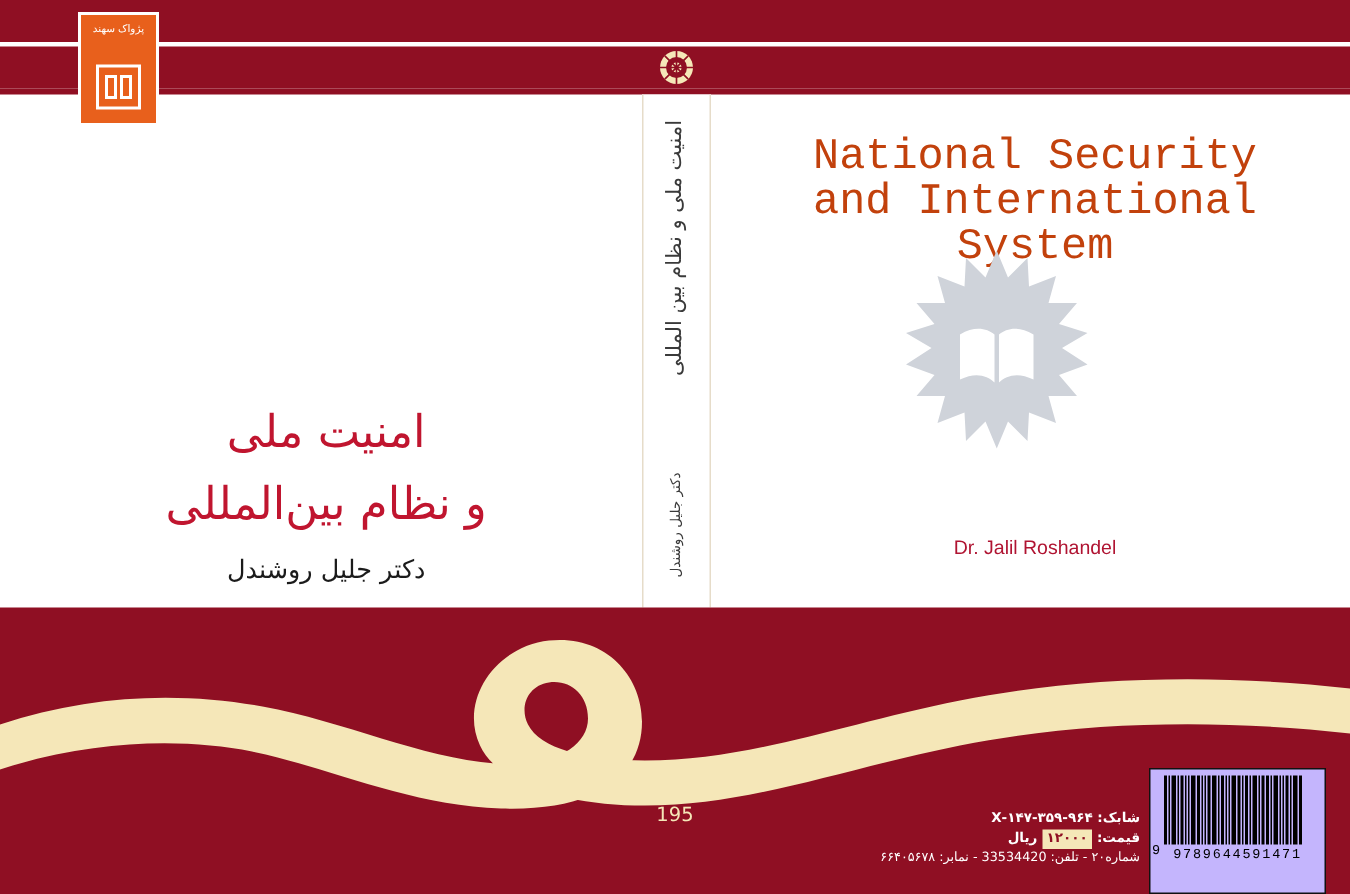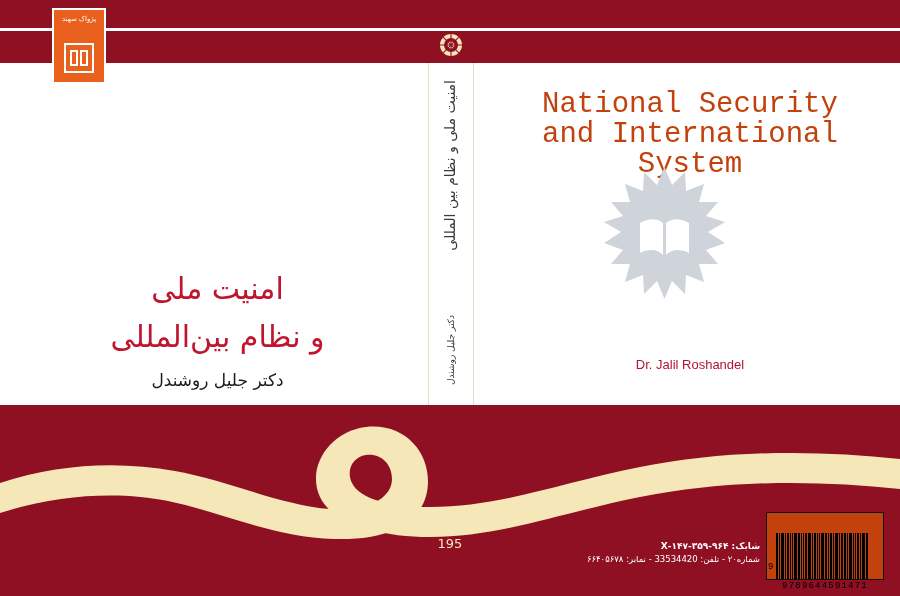--- a/index.html
+++ b/index.html
@@ -248,25 +248,25 @@
     direction: rtl;
     font-family: "DejaVu Sans", sans-serif;
   }
 
   
   .barcode-box {
     position: absolute;
     left: 766px;
     top: 512px;
     width: 118px;
-    height: 68px;
-    background: #c2410c;
+    height: 84px;
+    background: #c4b5fd;
     border: 1px solid #111111;
     box-sizing: border-box;
-    padding: 20px 3px 2px 3px;
+    padding: 4px 3px 2px 3px;
   }
   .barcode-bars {
     height: 46px;
     display: flex;
     align-items: stretch;
     gap: 1px;
     margin-left: 6px;
   }
   .barcode-bars i {
     display: block;
@@ -398,20 +398,25 @@
     </svg>
   </div>
 
   <div class="page-number">195</div>
 
   <div class="back-info">
     <div class="isbn">
       <span>شابک:</span>
       <span>۹۶۴-۳۵۹-۱۴۷-X</span>
     </div>
+    <div class="price">
+      <span>قیمت:</span>
+      <span class="price-box">۱۲۰۰۰</span>
+      <span>ریال</span>
+    </div>
     <div class="addr">شماره۲۰ - تلفن: 33534420 - نمابر: ۶۶۴۰۵۶۷۸</div>
   </div>
 
   <div class="barcode-box">
     <div class="barcode-bars">
       <i style="width:2px"></i>
         <i style="width:1px"></i>
         <i style="width:3px"></i>
       <i style="width:1px"></i>
         <i style="width:2px"></i>

